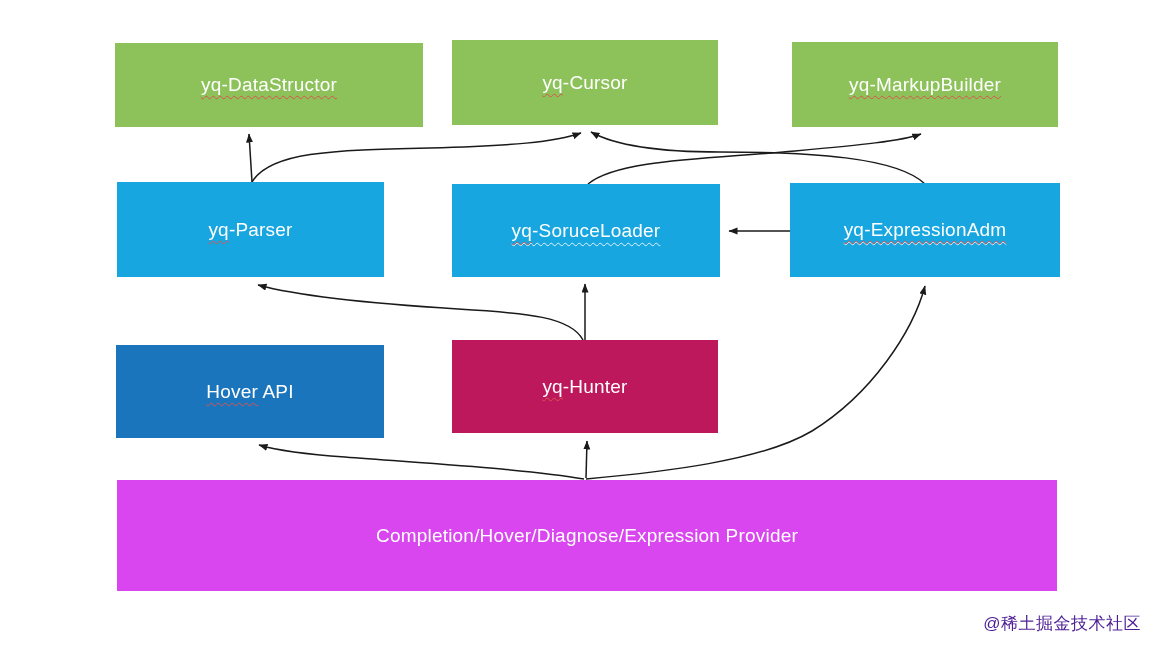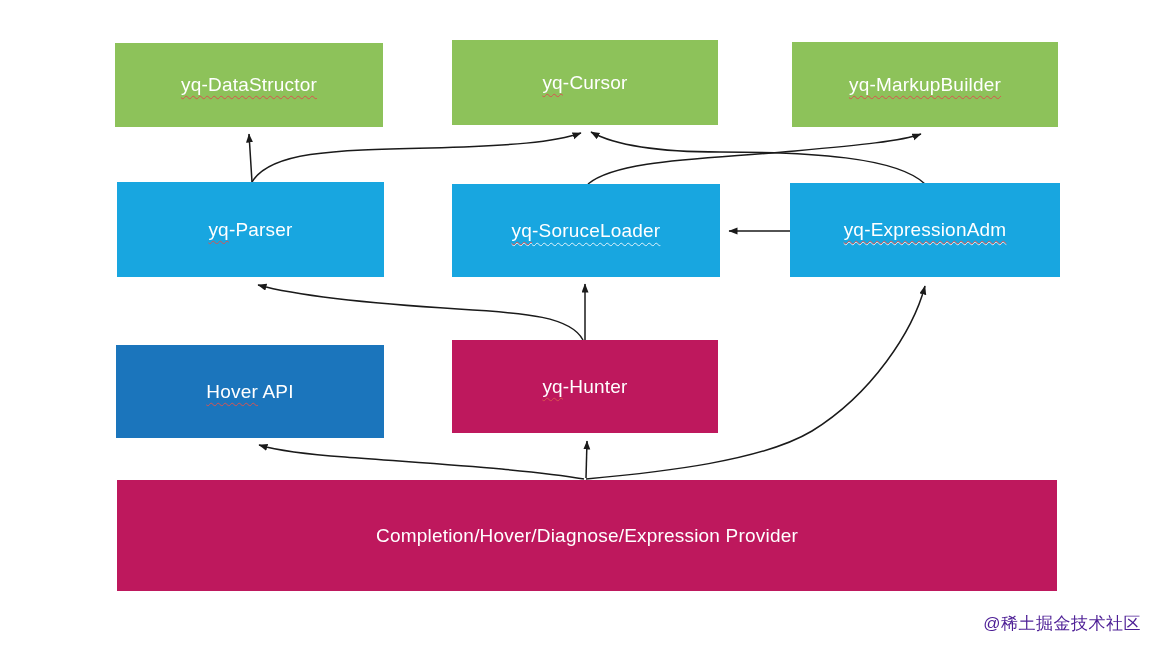--- a/index.html
+++ b/index.html
@@ -29,23 +29,23 @@
     color: #ffffff;
     font-size: 19px;
     letter-spacing: 0.2px;
     text-align: center;
     box-sizing: border-box;
   }
   .green  { background: #8dc25a; }
   .cyan   { background: #18a6e0; }
   .dblue  { background: #1b75bc; }
   .purple { background: #be185d; }
-  .orange { background: #be185d; }
+  .orange { background: #d946ef; }
 
-  .node-datastructor  { left: 115px; top: 43px;  width: 268px; height: 84px; }
+  .node-datastructor  { left: 115px; top: 43px;  width: 308px; height: 84px; }
   .node-cursor        { left: 452px; top: 40px;  width: 266px; height: 85px; }
   .node-markupbuilder { left: 792px; top: 42px;  width: 266px; height: 85px; }
   .node-parser        { left: 117px; top: 182px; width: 267px; height: 95px; }
   .node-soruceloader  { left: 452px; top: 184px; width: 268px; height: 93px; }
   .node-expressionadm { left: 790px; top: 183px; width: 270px; height: 94px; }
   .node-vscodeapi     { left: 116px; top: 345px; width: 268px; height: 93px; }
   .node-hunter        { left: 452px; top: 340px; width: 266px; height: 93px; }
   .node-provider      { left: 117px; top: 480px; width: 940px; height: 111px; }
 
   .wavy-red {

